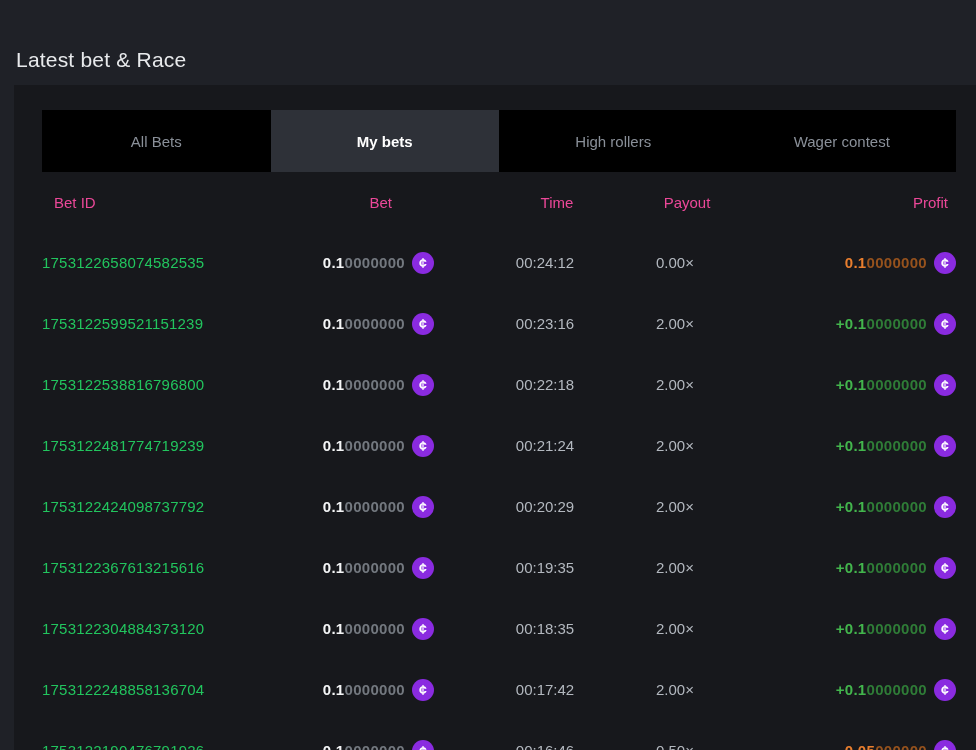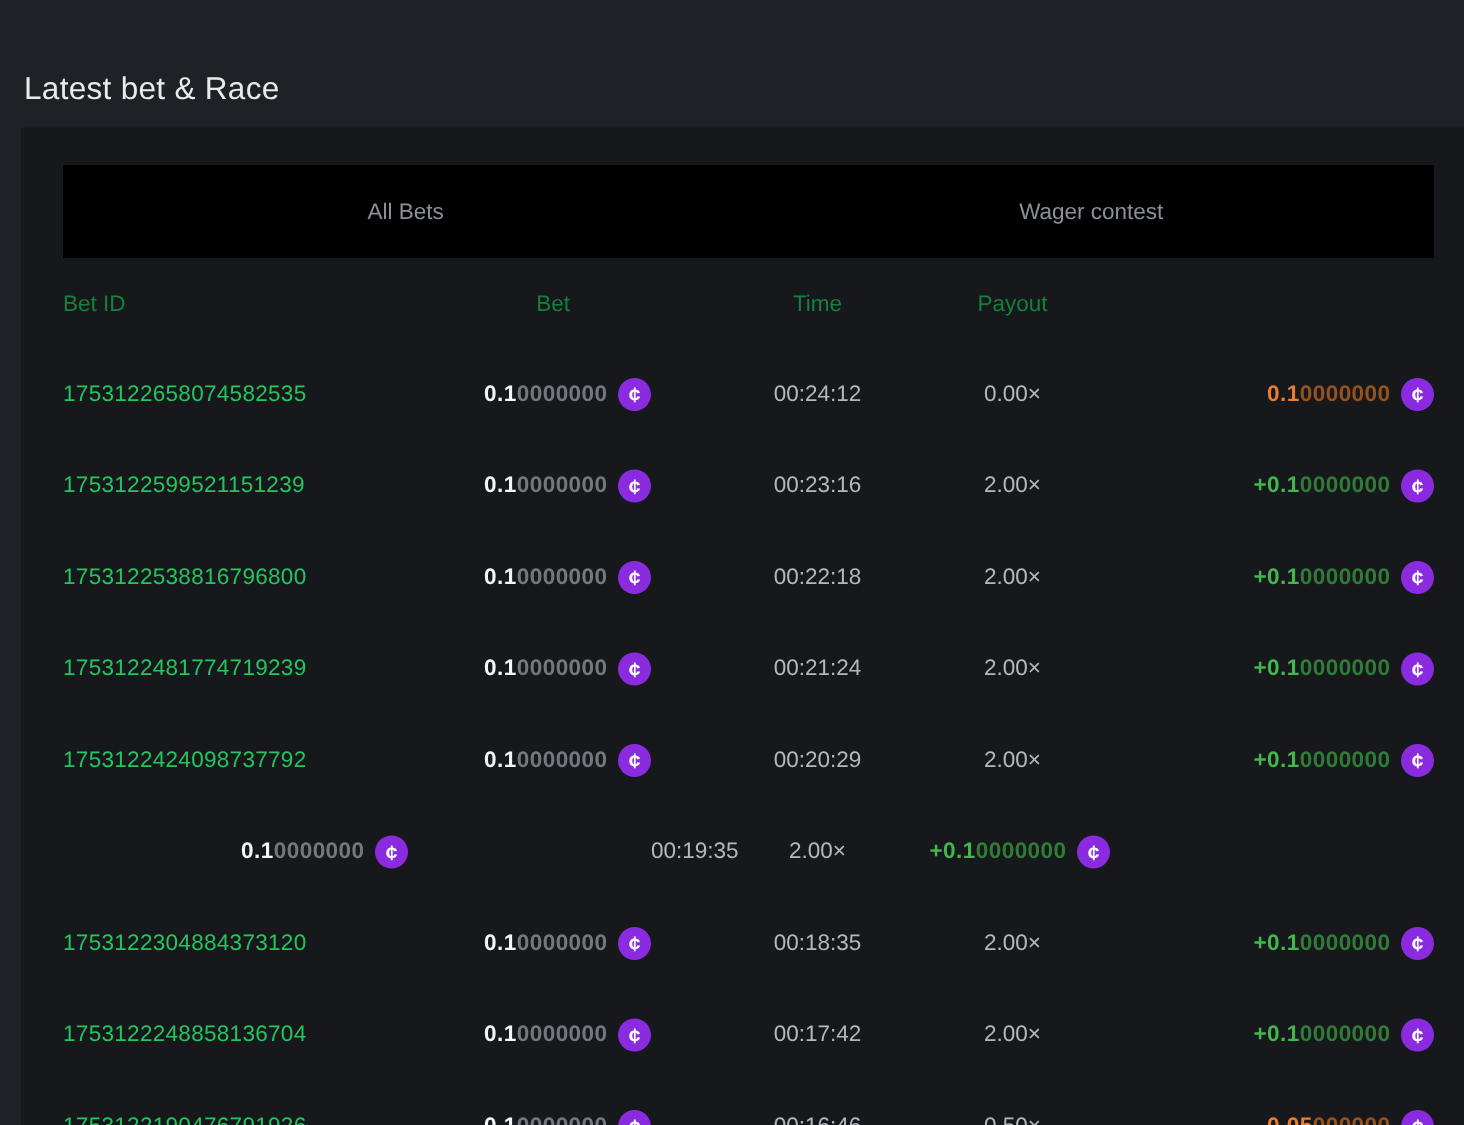--- a/index.html
+++ b/index.html
@@ -47,21 +47,21 @@
   .table {
     margin: 0 20px 0 28px;
   }
   .tr {
     display: grid;
     grid-template-columns: 230px 162px 46px 130px 130px 1fr;
     align-items: center;
     height: 61px;
     font-size: 15px;
   }
-  .tr.thead { height: 60px; color: #15803d; }
+  .tr.thead { height: 60px; color: #ec4899; margin-left: 12px; }
   .th-betid  { text-align: left; }
   .th-bet    { text-align: right; padding-right: 54px; }
   .th-time   { text-align: center; }
   .th-payout { text-align: center; }
   .th-profit { text-align: right; padding-right: 8px; }
   .td.betid  { color: #22c55e; letter-spacing: 0.2px; }
   .td.bet, .td.profit {
     display: flex;
     align-items: center;
     justify-content: flex-end;
@@ -92,30 +92,33 @@
   b { font-weight: 700; }
 </style>
 </head>
 <body>
 
 <h1 class="page-title">Latest bet &amp; Race</h1>
 
 <div class="panel">
   <div class="tabs">
     <div class="tab">All Bets</div>
+    <div class="tab active">My bets</div>
+    <div class="tab">High rollers</div>
     <div class="tab">Wager contest</div>
   </div>
 
   <div class="table">
     <div class="tr thead">
       <div class="th-betid">Bet ID</div>
       <div class="th-bet">Bet</div>
       <div></div>
       <div class="th-time">Time</div>
       <div class="th-payout">Payout</div>
+      <div class="th-profit">Profit</div>
     </div>
     <div id="tbody">
         <div class="tr">
           <div class="td betid">1753122658074582535</div>
           <div class="td bet">
             <span class="amt"><b class="main">0.1</b><b class="zeros">0000000</b></span>
             <span class="coin">¢</span>
           </div>
           <div></div>
           <div class="td time">00:24:12</div>
@@ -175,20 +178,21 @@
           </div>
           <div></div>
           <div class="td time">00:20:29</div>
           <div class="td payout">2.00×</div>
           <div class="td profit win">
             <span class="amt"><b class="main">+0.1</b><b class="zeros">0000000</b></span>
             <span class="coin">¢</span>
           </div>
         </div>
         <div class="tr">
+          <div class="td betid">1753122367613215616</div>
           <div class="td bet">
             <span class="amt"><b class="main">0.1</b><b class="zeros">0000000</b></span>
             <span class="coin">¢</span>
           </div>
           <div></div>
           <div class="td time">00:19:35</div>
           <div class="td payout">2.00×</div>
           <div class="td profit win">
             <span class="amt"><b class="main">+0.1</b><b class="zeros">0000000</b></span>
             <span class="coin">¢</span>

